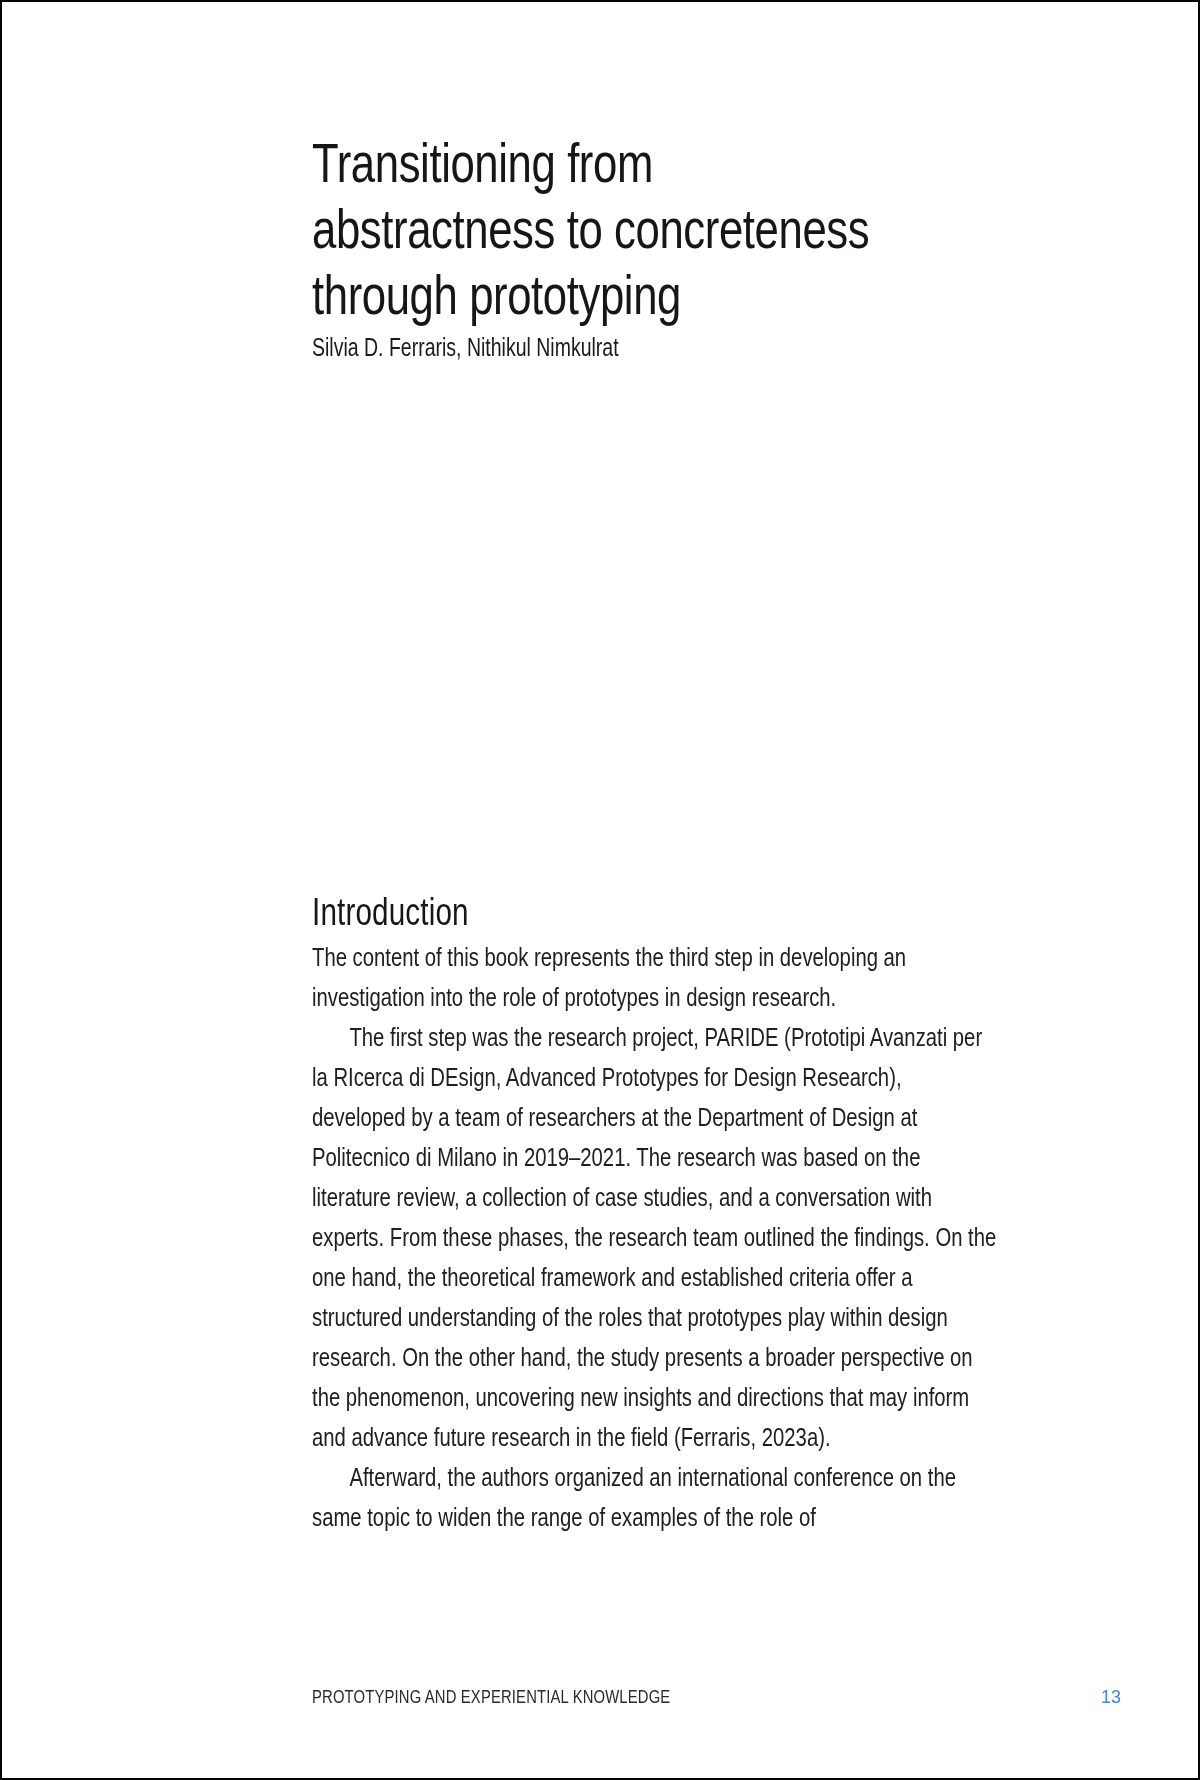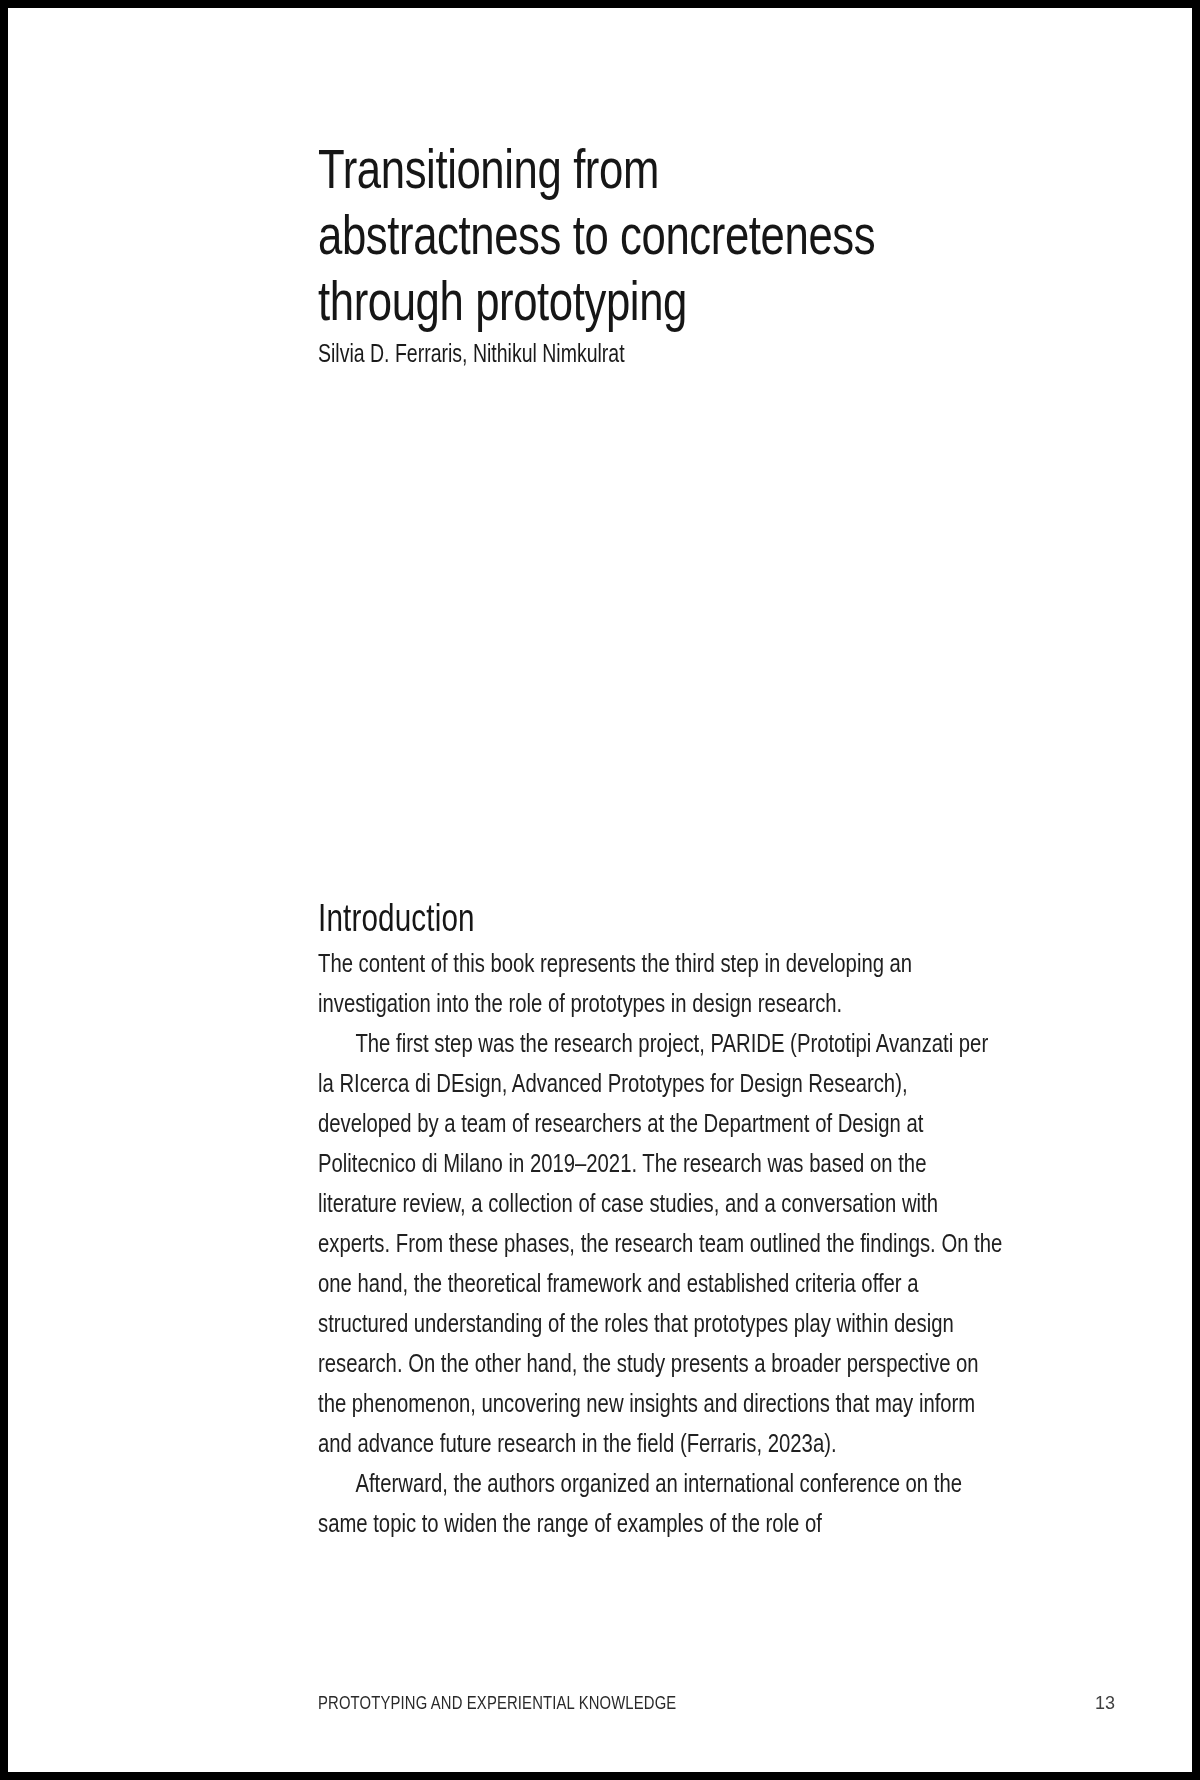--- a/index.html
+++ b/index.html
@@ -6,21 +6,21 @@
     margin: 0;
     padding: 0;
     background: #ffffff;
   }
   .page {
     position: relative;
     width: 1200px;
     height: 1780px;
     box-sizing: border-box;
     background: #ffffff;
-    border: 8px solid #000000;
+    border: 2px solid #000000;
     overflow: hidden;
     font-family: "Liberation Sans", sans-serif;
     color: #1d1d1d;
   }
   
   .blk {
     position: absolute;
     left: 310px;
     transform: scaleX(0.78);
     transform-origin: left top;
@@ -69,21 +69,21 @@
     letter-spacing: 0.2px;
     color: #2a2a2a;
   }
   .folio {
     position: absolute;
     top: 1684px;
     right: 77px;
     font-size: 18px;
     line-height: 22px;
     font-weight: 400;
-    color: #404040;
+    color: #3b82f6;
   }
 </style>
 </head>
 <body>
 
 <div class="page">
 
   <h1 class="blk title">
     <span>Transitioning from</span>
     <span>abstractness to concreteness</span>

